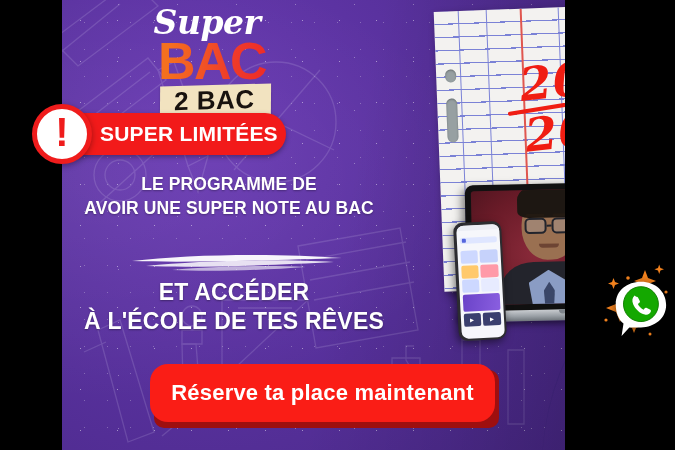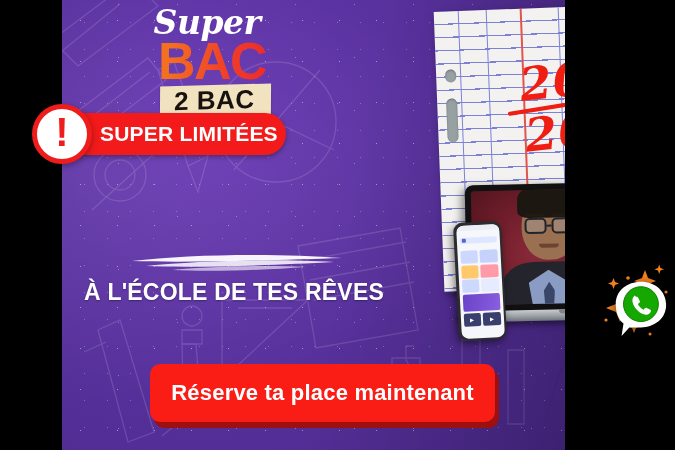--- a/index.html
+++ b/index.html
@@ -135,21 +135,21 @@
   }
 
   
   .cta-wrap{ position:absolute; left:150px; top:364px; }
   .cta-shadow{
     position:absolute; left:4px; top:6px; width:345px; height:58px;
     background:#9e0f0f; border-radius:10px;
   }
   .cta{
     position:relative; width:345px; height:58px;
-    background:#fa1d16; border-radius:10px; border:0;
+    background:#fa1d16; border-radius:18px; border:0;
     color:#fff; font-size:22px; font-weight:800; letter-spacing:.2px;
     cursor:pointer; display:flex; align-items:center; justify-content:center;
     font-family:"Liberation Sans", sans-serif;
   }
 
   
   .notebook{
     position:absolute; left:377px; top:8px; width:205px; height:280px;
     background:#f3f2f0; transform:rotate(-2.2deg);
     box-shadow:3px 4px 9px rgba(0,0,0,.45);
@@ -440,31 +440,34 @@
   </div>
 
   <div class="pill">
     <span class="pill-label">SUPER LIMITÉES</span>
   </div>
   <div class="excl-circle">
     <span class="bang">!</span>
   </div>
 
   <div class="headline">
+    <div class="l">LE PROGRAMME DE</div>
+    <div class="l">AVOIR UNE SUPER NOTE AU BAC</div>
   </div>
 
   <div class="swoosh">
     <svg viewBox="0 0 220 22" fill="#ffffff">
       <path d="M4 9 C60 2 150 1 214 6 C150 8 62 11 4 9 Z" opacity=".95"></path>
       <path d="M18 14 C74 8 152 7 206 10 C150 13 72 16 18 14 Z" opacity=".85"></path>
       <path d="M44 18 C88 14 140 13 178 15 C138 18 84 20 44 18 Z" opacity=".6"></path>
     </svg>
   </div>
 
   <div class="subhead">
+    <div class="l">ET ACCÉDER</div>
     <div class="l">À L'ÉCOLE DE TES RÊVES</div>
   </div>
 
   <div class="cta-wrap">
     <div class="cta-shadow"></div>
     <button class="cta">Réserve ta place maintenant</button>
   </div>
 
   <div class="sparkles">
     <svg viewBox="0 0 80 90" fill="#f3821e">

